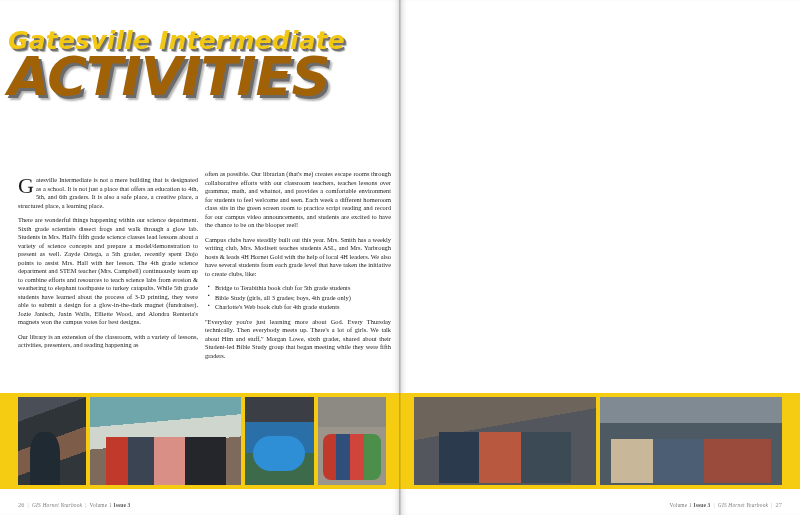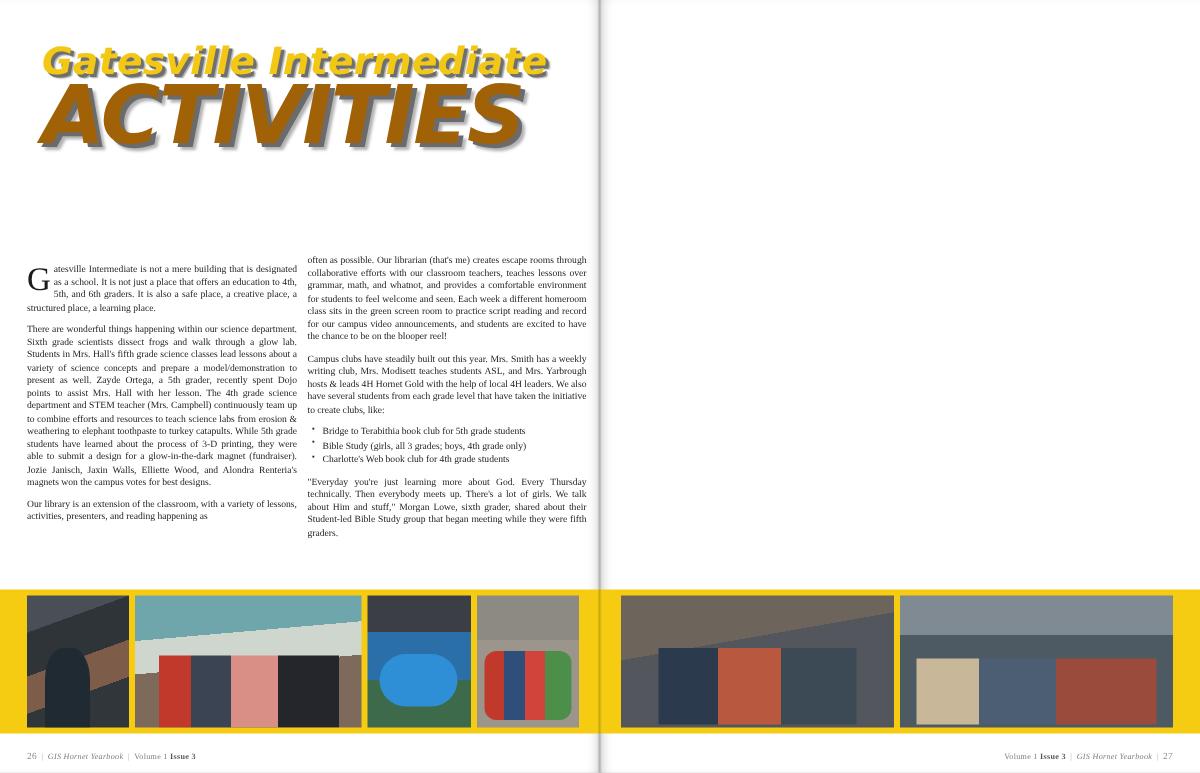--- a/index.html
+++ b/index.html
@@ -9,21 +9,21 @@
     font-family:"Liberation Serif",serif;
   }
   .spread{position:relative;width:800px;height:515px;display:flex;}
   .page{position:relative;background:#ffffff;height:515px;overflow:hidden;}
   .page.left{width:400px;box-shadow:inset -6px 0 10px -8px rgba(0,0,0,.45);}
   .page.right{width:400px;box-shadow:inset 6px 0 10px -8px rgba(0,0,0,.45);}
   .gutter{position:absolute;left:399px;top:0;width:2px;height:515px;
     background:linear-gradient(to right,rgba(0,0,0,.22),rgba(0,0,0,.06));z-index:9;}
 
   
-  .masthead{position:absolute;left:28px;top:28px;width:372px;}
+  .masthead{position:absolute;left:8px;top:28px;width:372px;}
   .title-line1{
     font-family:"DejaVu Sans",sans-serif;
     font-weight:bold;font-style:italic;
     font-size:25px;letter-spacing:.2px;line-height:1;
     color:#f2c815;
     text-shadow:2px 2px 0 #6f6f6f, 3px 3px 1px rgba(0,0,0,.35);
     white-space:nowrap;
   }
   .title-line2{
     font-family:"DejaVu Sans",sans-serif;

